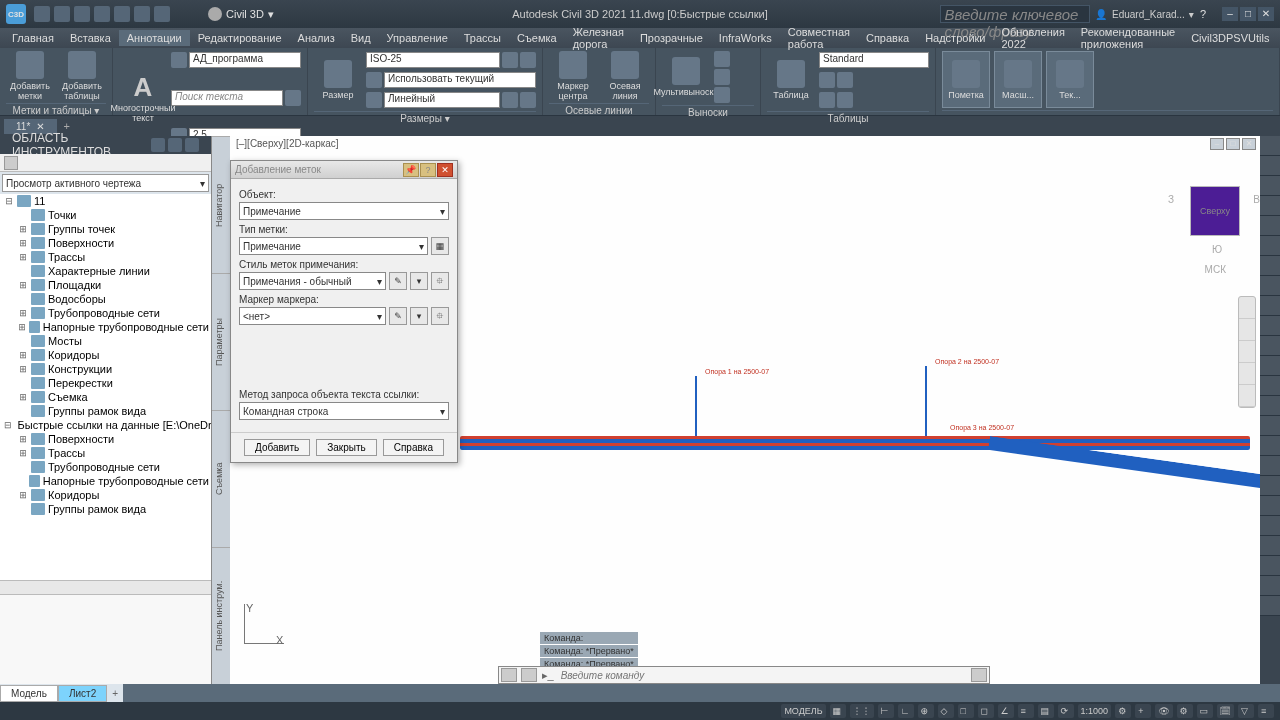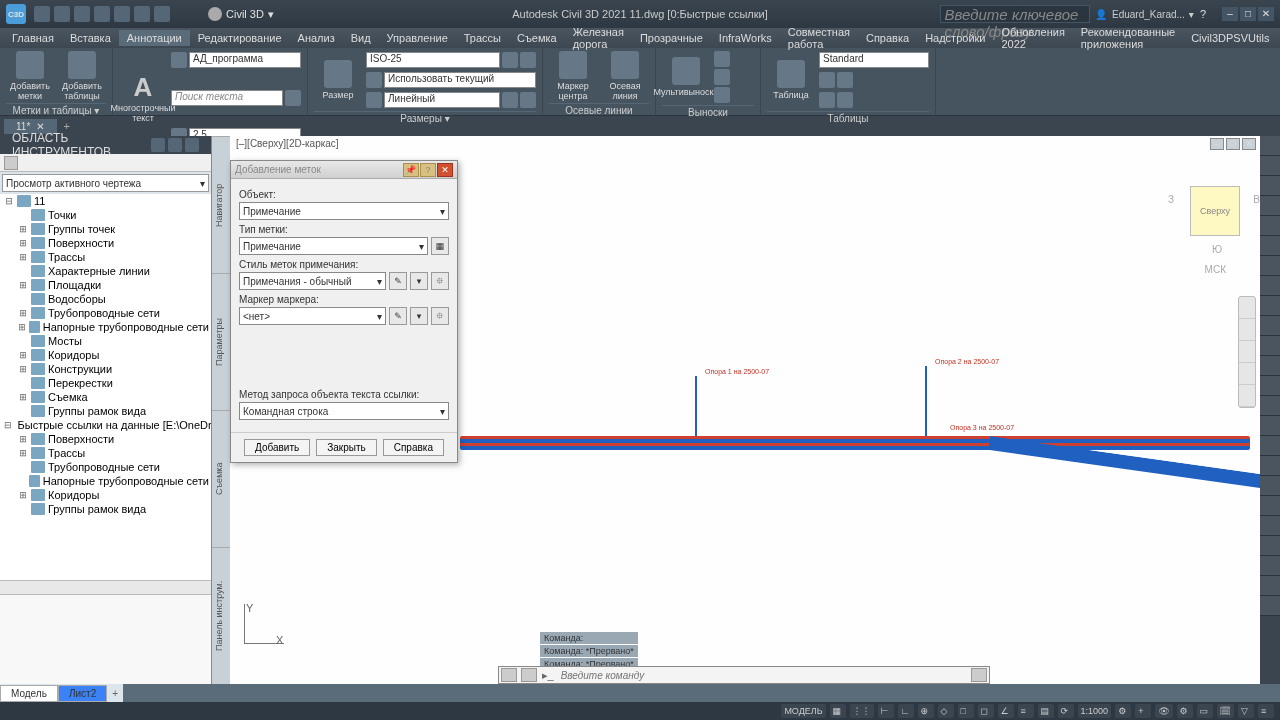--- a/index.html
+++ b/index.html
@@ -62,21 +62,21 @@
 .ts-scroll { height: 14px; background: #e8e8e8; border-top: 1px solid #bbb; }
 .ts-preview { height: 90px; background: #f8f8f8; border-top: 1px solid #bbb; }
 
 
 .vtabs { width: 18px; background: #c8d0d8; display: flex; flex-direction: column; }
 .vtab { flex: 1; writing-mode: vertical-rl; text-align: center; font-size: 9px; color: #555; border-bottom: 1px solid #aaa; padding: 6px 2px; cursor: pointer; transform: rotate(180deg); }
 
 
 .drawing { flex: 1; background: #fefefe; position: relative; overflow: hidden; }
 .draw-title { position: absolute; top: 2px; left: 6px; font-size: 10px; color: #555; }
-.viewcube { position: absolute; top: 50px; right: 40px; width: 50px; height: 50px; background: #fef9c3; border: 1px solid #bbb; display: flex; align-items: center; justify-content: center; font-size: 9px; color: #888; }
+.viewcube { position: absolute; top: 50px; right: 40px; width: 50px; height: 50px; background: #4c1d95; border: 1px solid #bbb; display: flex; align-items: center; justify-content: center; font-size: 9px; color: #888; }
 .compass-label { position: absolute; font-size: 10px; color: #aaa; }
 .wcs { position: absolute; bottom: 40px; left: 14px; font-size: 11px; color: #666; }
 .wcs .y { position: absolute; bottom: 30px; left: 2px; }
 .wcs .x { position: absolute; bottom: -2px; left: 32px; }
 .wcs-axes { width: 40px; height: 40px; border-left: 1px solid #777; border-bottom: 1px solid #777; }
 
 
 .navbar { position: absolute; right: 24px; top: 160px; width: 18px; background: rgba(220,220,220,.7); border: 1px solid #bbb; border-radius: 3px; }
 .navbar div { height: 22px; border-bottom: 1px solid #ccc; cursor: pointer; }
 
@@ -110,21 +110,21 @@
 
 .cmdhist { position: absolute; bottom: 50px; left: 540px; font-size: 9px; }
 .cmdhist div { background: #9aa8b4; color: #333; padding: 1px 4px; margin-top: 1px; }
 .cmdline { position: absolute; bottom: 36px; left: 498px; right: 290px; height: 18px; background: #f4f4f4; border: 1px solid #888; display: flex; align-items: center; }
 .cmdline .icon { width: 16px; height: 14px; background: #ccc; margin: 0 2px; cursor: pointer; border: 1px solid #999; }
 .cmdline input { flex: 1; border: none; background: transparent; font-size: 10px; font-style: italic; color: #888; padding: 0 4px; outline: none; }
 
 
 .modeltabs { position: absolute; bottom: 18px; left: 0; height: 18px; background: #dde5ec; display: flex; align-items: center; font-size: 10px; }
 .modeltab { padding: 2px 10px; background: #fff; color: #333; border: 1px solid #aaa; cursor: pointer; }
-.modeltab.inactive { background: #3b82f6; }
+.modeltab.inactive { background: #7dd3fc; }
 .modeltab-add { width: 16px; text-align: center; cursor: pointer; color: #666; }
 
 
 .statusbar { position: absolute; bottom: 0; left: 0; right: 0; height: 18px; background: #2d3842; display: flex; align-items: center; padding: 0 6px; gap: 4px; }
 .statusbar .sb-item { height: 14px; min-width: 16px; padding: 0 3px; background: #3a4550; border-radius: 2px; font-size: 9px; color: #ccc; display: flex; align-items: center; cursor: pointer; }
 .statusbar .spacer { flex: 1; }
 
 .mdi-btns { position: absolute; top: 138px; right: 24px; display: flex; gap: 2px; }
 .mdi-btns span { width: 14px; height: 12px; background: #c8d0d8; border: 1px solid #888; font-size: 8px; text-align: center; cursor: pointer; line-height: 10px; }
 </style>
@@ -290,20 +290,37 @@
             <span class="small-icon"></span>
             <span class="small-icon"></span>
           </div>
         <div class="small-row">
             <span class="small-icon"></span>
             <span class="small-icon"></span>
           </div>
       </div>
     </div>
     <div class="panel-title">Таблицы</div>
+  </div>
+  <div class="ribbon-panel" style="flex:1">
+    <div class="panel-body">
+      <div class="big-btn" style="background:#5a6b7a;border:1px solid #7a8b9a">
+          <div class="icon"></div>
+          <span>Пометка</span>
+        </div>
+      <div class="big-btn" style="background:#5a6b7a;border:1px solid #7a8b9a">
+          <div class="icon"></div>
+          <span>Масш...</span>
+        </div>
+      <div class="big-btn" style="background:#5a6b7a;border:1px solid #7a8b9a">
+          <div class="icon"></div>
+          <span>Тек...</span>
+        </div>
+    </div>
+    <div class="panel-title"></div>
   </div>
 </div>
 
 <div class="filetabs">
   <div class="filetab">
     <span>11*</span>
     <span class="close">✕</span>
   </div>
   <div class="filetab-add">+</div>
 </div>

